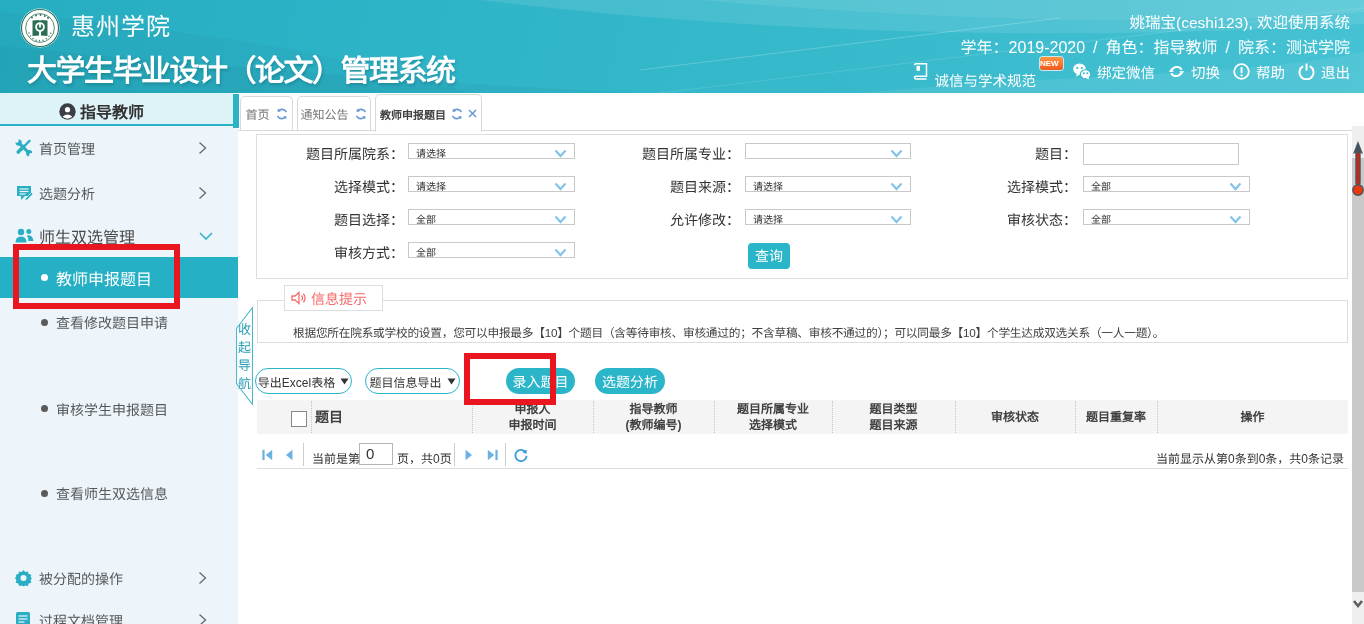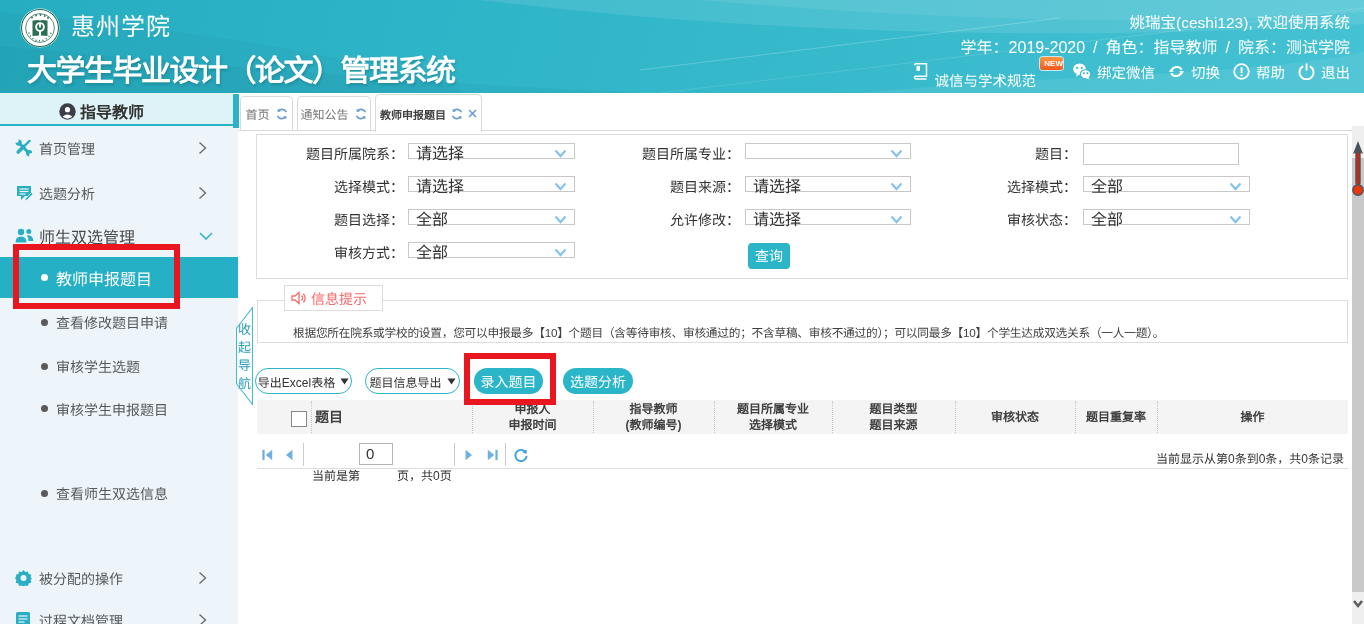--- a/index.html
+++ b/index.html
@@ -46,49 +46,49 @@
   
   .content { position:absolute; left:238px; top:93px; width:1114px; height:531px; background:#fff; }
   .tabline { position:absolute; left:0; top:37px; width:1114px; height:1px; background:#d9d9d9; }
   .tab { position:absolute; top:3px; height:34px; background:#fff; border:1px solid #d9d9d9; border-bottom:none;
     border-radius:5px 5px 0 0; font-size:12px; color:#777; display:flex; align-items:center; justify-content:center; gap:6px; }
   .tab.active { top:1px; height:38px; background:#fff; color:#404040; font-weight:bold; z-index:2; font-size:11px; gap:5px; }
 
   
   .fbox { position:absolute; left:18px; top:41px; width:1092px; height:145px; border:1px solid #ddd; background:#fff; }
   .flabel { position:absolute; font-size:14px; color:#333; line-height:22px; text-align:right; white-space:nowrap; }
-  .fsel { position:absolute; height:16px; border:1px solid #c8c8c8; background:#fff; font-size:16px; color:#333;
+  .fsel { position:absolute; height:16px; border:1px solid #c8c8c8; background:#fff; font-size:10px; color:#333;
     line-height:20px; padding-left:7px; }
   .fsel .chev { position:absolute; right:7px; top:5px; }
   .finput { position:absolute; height:22px; border:1px solid #c8c8c8; background:#fff; }
   .qbtn { position:absolute; background:#2ab5c9; color:#fff; font-size:14px; text-align:center; border-radius:4px; }
 
   
   .ibox { position:absolute; left:19px; top:207px; width:1091px; height:43px; border:1px solid #ddd; background:#fff; }
   .itab { position:absolute; left:46px; top:192px; width:99px; height:26px; border:1px solid #ddd; background:#fff;
     display:flex; align-items:center; justify-content:flex-start; padding-left:6px; gap:5px; font-size:14px; color:#f56c6c; z-index:3; }
   .itext { position:absolute; left:55px; top:230px; font-size:11.7px; letter-spacing:-0.25px; color:#404040; white-space:nowrap; }
 
   
   .pill { position:absolute; top:275px; height:26px; border:1px solid #2ab5c9; border-radius:13px; background:#fff;
     font-size:12px; color:#333; display:flex; align-items:center; justify-content:center; gap:5px; white-space:nowrap; }
   .tbtn { position:absolute; top:275px; height:26px; border-radius:13px; background:#2ab5c9; color:#fff;
-    font-size:14px; display:flex; align-items:center; justify-content:center; }
+    font-size:14px; display:flex; align-items:center; justify-content:center;margin-left:32px; }
 
   
   .thead { position:absolute; left:19px; top:307px; width:1091px; height:34px; background:#f4f4f4; }
   .th { position:absolute; top:307px; height:34px; display:flex; flex-direction:column; align-items:center; justify-content:center;
     font-size:12px; font-weight:bold; color:#404040; line-height:16.5px; text-align:center; white-space:nowrap; }
   .tdiv { position:absolute; top:308px; height:32px; width:0; border-left:1px dotted #c5c5c5; }
   .cb { position:absolute; left:270px; top:9px; width:16px; height:16px; border:1px solid #a8a8a8; background:#fff; }
 
   
   .pager { position:absolute; left:19px; top:341px; width:1091px; height:35px; border-bottom:1px solid #ddd; background:#fff; }
   .pager .vsep { position:absolute; top:9px; width:1px; height:23px; background:#ccc; }
-  .ptext { position:absolute; font-size:12px; color:#333; top:32px; }
+  .ptext { position:absolute; font-size:12px; color:#333; top:15px; }
   .pinput { position:absolute; top:9px; width:34px; height:22px; border:1px solid #b5b5b5; background:#fff;
     font-size:15px; color:#333; line-height:20px; padding-left:6px; }
   .prt { position:absolute; right:4px; top:15px; font-size:12px; color:#333; }
 
   
   .redbox { position:absolute; border:6px solid #ea161f; z-index:9; }
 
   
   .sbar { position:absolute; left:1352px; top:93px; width:12px; height:531px; background:#cfcfcf; }
 </style>
@@ -134,21 +134,21 @@
     <div class="systitle">大学生毕业设计（论文）管理系统</div>
     <div class="hr1">姚瑞宝(ceshi123), 欢迎使用系统</div>
     <div class="hr2">学年：2019-2020 / 角色：指导教师 / 院系：测试学院</div>
     <div class="hr3">
       <svg class="ic" width="15" height="17" viewBox="0 0 15 17">
           <path d="M1.5 2.2 Q1.5 0.8 3 0.8 L13.5 0.8 L13.5 13.2 L3 13.2 Q1.5 13.2 1.5 14.6 Q1.5 16 3 16 L13.5 16" fill="none" stroke="#fff" stroke-width="1.5"></path>
           <rect x="3.5" y="2.8" width="3.5" height="5" fill="#fff"></rect>
         </svg>
       <span style="margin:17px 0 0 7px;">诚信与学术规范</span>
       <span style="position:relative; width:28px; height:20px;">
-        <span style="position:absolute; left:4px; top:-4px; width:23px; height:13px; background:linear-gradient(#ff9540,#f2581e); border-radius:3px; color:#fff; font-size:8px; font-weight:bold; text-align:right; line-height:14px; box-shadow:0 0 0 1px rgba(255,255,255,0.7);">NEW</span>
+        <span style="position:absolute; left:4px; top:-4px; width:23px; height:13px; background:linear-gradient(#ff9540,#f2581e); border-radius:3px; color:#fff; font-size:8px; font-weight:bold; text-align:left; line-height:14px; box-shadow:0 0 0 1px rgba(255,255,255,0.7);">NEW</span>
       </span>
       <svg class="ic" width="18" height="17" viewBox="0 0 18 17" style="margin-left:9px;">
           <ellipse cx="6.5" cy="6" rx="6.3" ry="5.6" fill="#fff"></ellipse>
           <path d="M3 13.8 L4.3 9.6 L7.5 11 Z" fill="#fff"></path>
           <ellipse cx="12.6" cy="11.2" rx="5.2" ry="4.5" fill="#fff" stroke="#36b9cb" stroke-width="1.1"></ellipse>
           <path d="M16.4 16.6 L15 13.4 L12.6 15 Z" fill="#fff"></path>
           <circle cx="4.2" cy="5" r="1.1" fill="#2fb5c8"></circle>
           <circle cx="8.8" cy="5" r="1.1" fill="#2fb5c8"></circle>
           <circle cx="10.9" cy="10.2" r="1" fill="#2fb5c8"></circle>
           <circle cx="14.4" cy="10.2" r="1" fill="#2fb5c8"></circle>
@@ -227,24 +227,20 @@
           <path d="M1 1.5 L7 7.5 L13 1.5" fill="none" stroke="#35b6c9" stroke-width="1.6"></path>
         </svg>
     </div>
     <div class="smi act">
         <span class="b"></span>
         <span class="t">教师申报题目</span>
       </div>
     <div class="smi" style="top:207px;">
         <span class="b"></span>
         <span class="t">查看修改题目申请</span>
-      </div>
-    <div class="smi" style="top:251px;">
-        <span class="b"></span>
-        <span class="t">审核学生选题</span>
       </div>
     <div class="smi" style="top:293.5px;">
         <span class="b"></span>
         <span class="t">审核学生申报题目</span>
       </div>
     <div class="smi" style="top:378px;">
         <span class="b"></span>
         <span class="t">查看师生双选信息</span>
       </div>
     <div class="mi" style="top:463px;">

